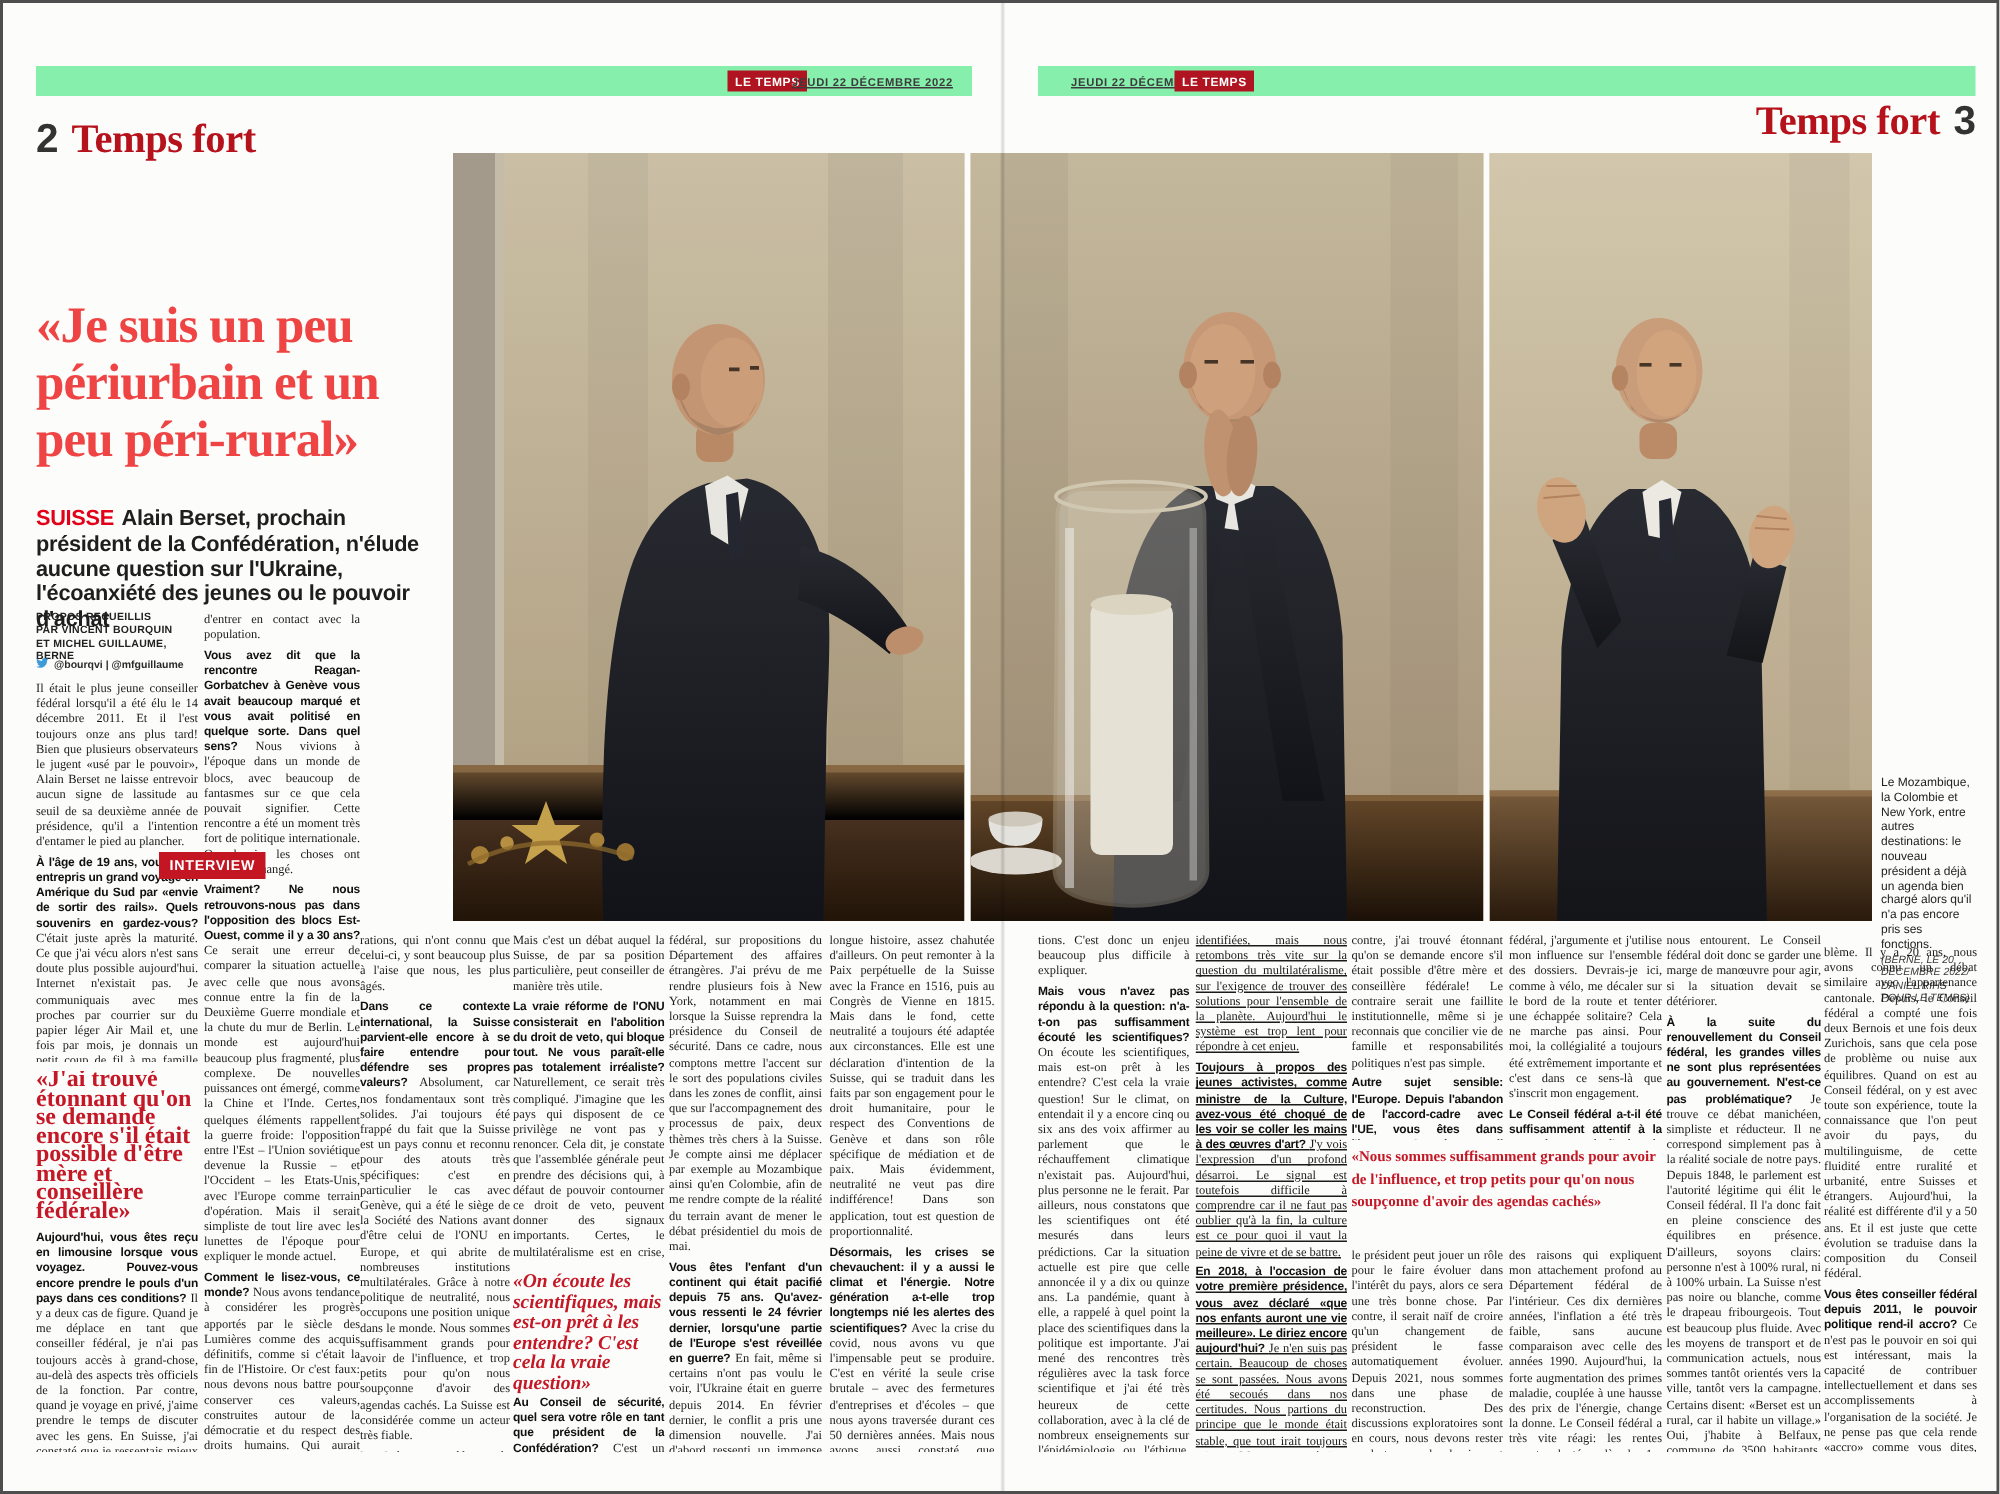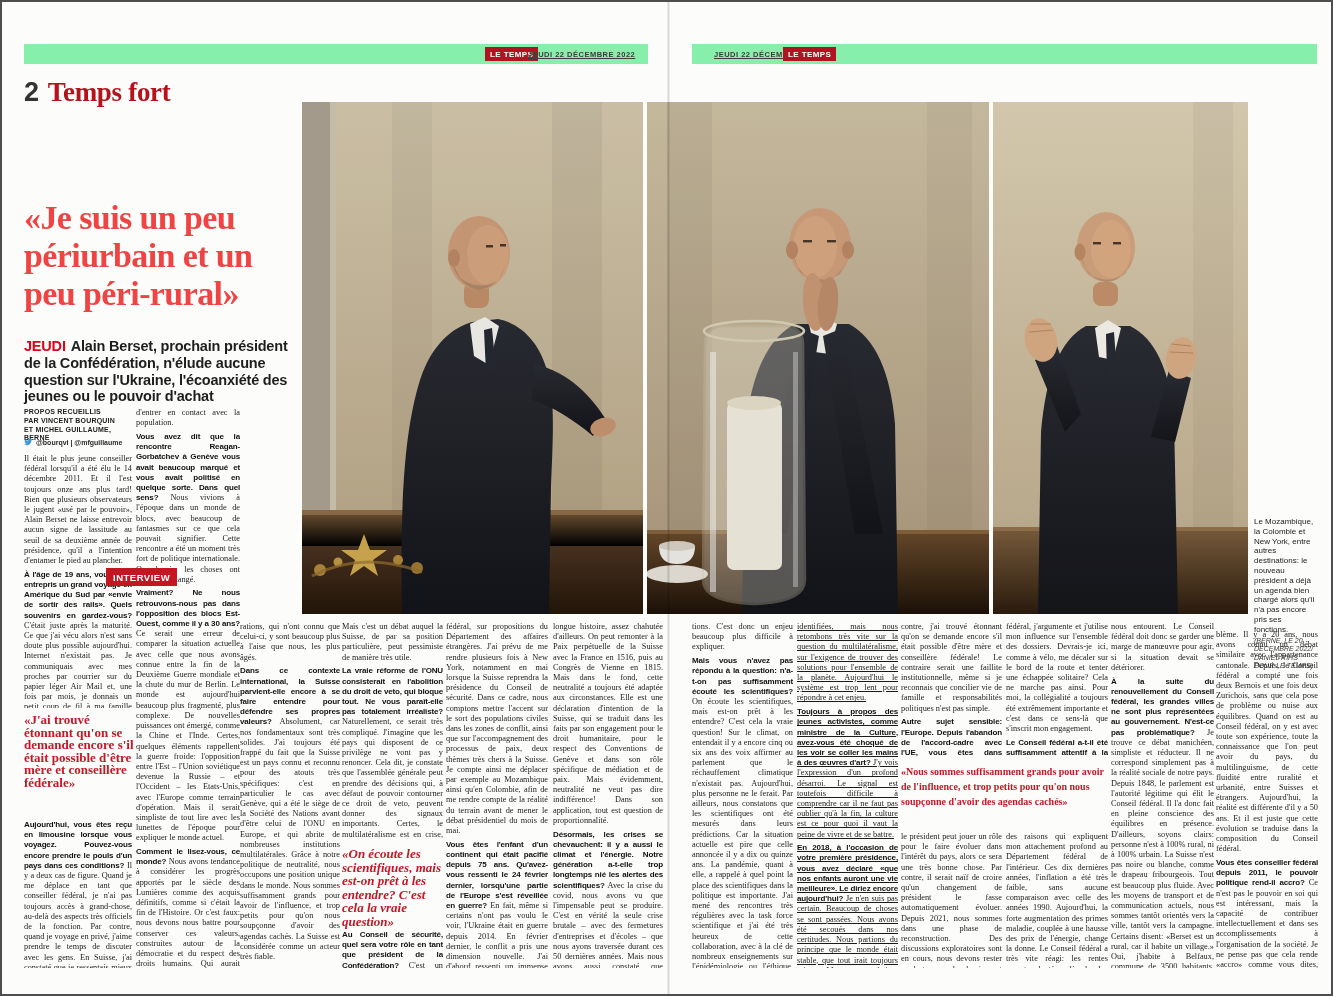--- a/index.html
+++ b/index.html
@@ -54,21 +54,21 @@
   #col-r2{left:795px;top:620px;width:101px;height:346px;text-decoration:underline;}
   #col-r3-top{left:899px;top:620px;width:101px;height:138px;}
   #col-r3-bot{left:899px;top:830px;width:101px;height:136px;}
   #col-r4-top{left:1004px;top:620px;width:102px;height:138px;}
   #col-r4-bot{left:1004px;top:830px;width:102px;height:136px;}
   #col-r5{left:1109px;top:620px;width:103px;height:346px;}
   #col-r6{left:1214px;top:628px;width:102px;height:338px;}
   
   .pullquote{position:absolute;font-family:"Liberation Serif",serif;font-weight:bold;
              color:#c41826;overflow:hidden;}
-  #quote-1{left:22px;top:712px;width:112px;height:100px;font-size:13px;line-height:12.5px;}
+  #quote-1{left:22px;top:712px;width:112px;height:100px;font-size:16px;line-height:12.5px;}
   #quote-2{left:340px;top:845px;width:104px;height:82px;font-size:13px;line-height:13.5px;font-style:italic;}
   #quote-3{left:899px;top:762px;width:212px;height:66px;font-size:10px;line-height:15px;}
   
   .photo{position:absolute;top:100px;height:512px;overflow:hidden;background:#c4b698;}
   #photo1{left:300px;width:341px;}
   #photo2{left:645px;width:342px;}
   #photo3{left:991px;width:255px;}
   .photo svg{display:block;}
   
   #caption{position:absolute;left:1252px;top:515px;width:64px;
@@ -89,24 +89,27 @@
     <span class="bar-date">JEUDI 22 DÉCEMBRE 2022</span>
   </div>
   <div class="topbar" id="topbar-r">
     <span class="bar-date">JEUDI 22 DÉCEMBRE 2022</span>
     <span class="lt-logo">LE TEMPS</span>
   </div>
 
   <div class="section-title" id="section-l">
     <span class="pagenum">2</span><span class="secname">Temps fort</span>
   </div>
+  <div class="section-title" id="section-r">
+    <span class="secname">Temps fort</span><span class="pagenum">3</span>
+  </div>
 
   <h1 id="headline">«Je suis un peu périurbain et un peu péri-rural»</h1>
   <div id="kicker">
-    <span class="kicker-label">JEUDI</span><span>Alain Berset, prochain président de la Confédération, n'élude aucune question sur l'Ukraine, l'écoanxiété des jeunes ou le pouvoir d'achat</span>
+    <span class="kicker-label">SUISSE</span><span>Alain Berset, prochain président de la Confédération, n'élude aucune question sur l'Ukraine, l'écoanxiété des jeunes ou le pouvoir d'achat</span>
   </div>
   <div id="byline">
     <span style="display:block">PROPOS RECUEILLIS</span>
     <span style="display:block">PAR VINCENT BOURQUIN</span>
     <span style="display:block">ET MICHEL GUILLAUME, BERNE</span>
   </div>
   <div id="handles">
     <svg width="9" height="8" viewBox="0 0 12 10">
         <path d="M11 1.5c-.4.2-.8.3-1.2.4.5-.3.8-.7 1-1.2-.5.3-1 .5-1.5.6C8.8.8 8.2.5 7.6.5 6.4.5 5.4 1.5 5.4 2.7c0 .2 0 .4.1.5C3.6 3.1 2 2.2.9 1 .7 1.3.6 1.6.6 2c0 .8.4 1.5 1 1.9-.3 0-.7-.1-1-.3 0 1.1.8 2 1.8 2.2-.2.1-.4.1-.6.1h-.4c.3.9 1.1 1.5 2.1 1.5-.8.6-1.7.9-2.8.9H0c1 .6 2.2 1 3.5 1 4.1 0 6.4-3.4 6.4-6.4v-.3c.4-.3.8-.7 1.1-1.1z" fill="#3f9bd8"></path>
       </svg><span>@bourqvi | @mfguillaume</span>
@@ -285,21 +288,21 @@
       <p><span class="q">Vous avez dit que la rencontre Reagan-Gorbatchev à Genève vous avait beaucoup marqué et vous avait politisé en quelque sorte. Dans quel sens? </span>Nous vivions à l'époque dans un monde de blocs, avec beaucoup de fantasmes sur ce que cela pouvait signifier. Cette rencontre a été un moment très fort de politique internationale. Or, depuis, les choses ont beaucoup changé.</p>
       <p><span class="q">Vraiment? Ne nous retrouvons-nous pas dans l'opposition des blocs Est-Ouest, comme il y a 30 ans? </span>Ce serait une erreur de comparer la situation actuelle avec celle que nous avons connue entre la fin de la Deuxième Guerre mondiale et la chute du mur de Berlin. Le monde est aujourd'hui beaucoup plus fragmenté, plus complexe. De nouvelles puissances ont émergé, comme la Chine et l'Inde. Certes, quelques éléments rappellent la guerre froide: l'opposition entre l'Est – l'Union soviétique devenue la Russie – et l'Occident – les Etats-Unis, avec l'Europe comme terrain d'opération. Mais il serait simpliste de tout lire avec les lunettes de l'époque pour expliquer le monde actuel.</p>
       <p><span class="q">Comment le lisez-vous, ce monde? </span>Nous avons tendance à considérer les progrès apportés par le siècle des Lumières comme des acquis définitifs, comme si c'était la fin de l'Histoire. Or c'est faux: nous devons nous battre pour conserver ces valeurs, construites autour de la démocratie et du respect des droits humains. Qui aurait pensé que, selon l'indice Freedom House [qui calcule les droits politiques et les libertés civiles, ndlr], la proportion de personnes vivant aujourd'hui dans des Etats démocratiques diminuerait par rapport à celle d'il y a dix ou quinze ans?</p>
     </div>
   <div class="col" id="col-l3">
       <p>rations, qui n'ont connu que celui-ci, y sont beaucoup plus à l'aise que nous, les plus âgés.</p>
       <p><span class="q">Dans ce contexte international, la Suisse parvient-elle encore à se faire entendre pour défendre ses propres valeurs? </span>Absolument, car nos fondamentaux sont très solides. J'ai toujours été frappé du fait que la Suisse est un pays connu et reconnu pour des atouts très spécifiques: c'est en particulier le cas avec Genève, qui a été le siège de la Société des Nations avant d'être celui de l'ONU en Europe, et qui abrite de nombreuses institutions multilatérales. Grâce à notre politique de neutralité, nous occupons une position unique dans le monde. Nous sommes suffisamment grands pour avoir de l'influence, et trop petits pour qu'on nous soupçonne d'avoir des agendas cachés. La Suisse est considérée comme un acteur très fiable.</p>
       <p><span class="q">La Suisse est désormais membre du Conseil de sécurité de l'ONU. Cette position ne sera-t-elle pas difficile à assumer du fait que cette institution a montré ses limites lors de la guerre en Ukraine? </span>La Suisse et le monde ont besoin d'un système multilatéral qui soit le plus fort possible. Bien sûr, l'ONU transcrit des répartitions d'intérêts issus de la Deuxième Guerre mondiale. Des réformes sont nécessaires, car les équilibres qui ont conduit à sa création ont aujourd'hui changé.</p>
     </div>
   <div class="col" id="col-l4-top">
-      <p>Mais c'est un débat auquel la Suisse, de par sa position particulière, peut pessimiste de manière très utile.</p>
+      <p>Mais c'est un débat auquel la Suisse, de par sa position particulière, peut conseiller de manière très utile.</p>
       <p><span class="q">La vraie réforme de l'ONU consisterait en l'abolition du droit de veto, qui bloque tout. Ne vous paraît-elle pas totalement irréaliste? </span>Naturellement, ce serait très compliqué. J'imagine que les pays qui disposent de ce privilège ne vont pas y renoncer. Cela dit, je constate que l'assemblée générale peut prendre des décisions qui, à défaut de pouvoir contourner ce droit de veto, peuvent donner des signaux importants. Certes, le multilatéralisme est en crise, mais toute crise débouche aussi sur des réflexions, voire des changements. La Suisse a toujours été très engagée dans tous les processus de réforme des institutions internationales, car elle a intérêt à ce que celles-ci fonctionnent.</p>
     </div>
   <div class="col" id="col-l4-bot">
       <p><span class="q">Au Conseil de sécurité, quel sera votre rôle en tant que président de la Confédération? </span>C'est un dossier mené par l'ensemble du Conseil</p>
     </div>
   <div class="col" id="col-l5">
       <p>fédéral, sur propositions du Département des affaires étrangères. J'ai prévu de me rendre plusieurs fois à New York, notamment en mai lorsque la Suisse reprendra la présidence du Conseil de sécurité. Dans ce cadre, nous comptons mettre l'accent sur le sort des populations civiles dans les zones de conflit, ainsi que sur l'accompagnement des processus de paix, deux thèmes très chers à la Suisse. Je compte ainsi me déplacer par exemple au Mozambique ainsi qu'en Colombie, afin de me rendre compte de la réalité du terrain avant de mener le débat présidentiel du mois de mai.</p>
       <p><span class="q">Vous êtes l'enfant d'un continent qui était pacifié depuis 75 ans. Qu'avez-vous ressenti le 24 février dernier, lorsqu'une partie de l'Europe s'est réveillée en guerre? </span>En fait, même si certains n'ont pas voulu le voir, l'Ukraine était en guerre depuis 2014. En février dernier, le conflit a pris une dimension nouvelle. J'ai d'abord ressenti un immense sentiment de tristesse et de gâchis. Puis je me suis demandé où cette situation allait nous mener. Comment cela peut-il se terminer? À vrai dire, on n'y voit pas beaucoup plus clair maintenant.</p>
     </div>
   <div class="col" id="col-l6">

